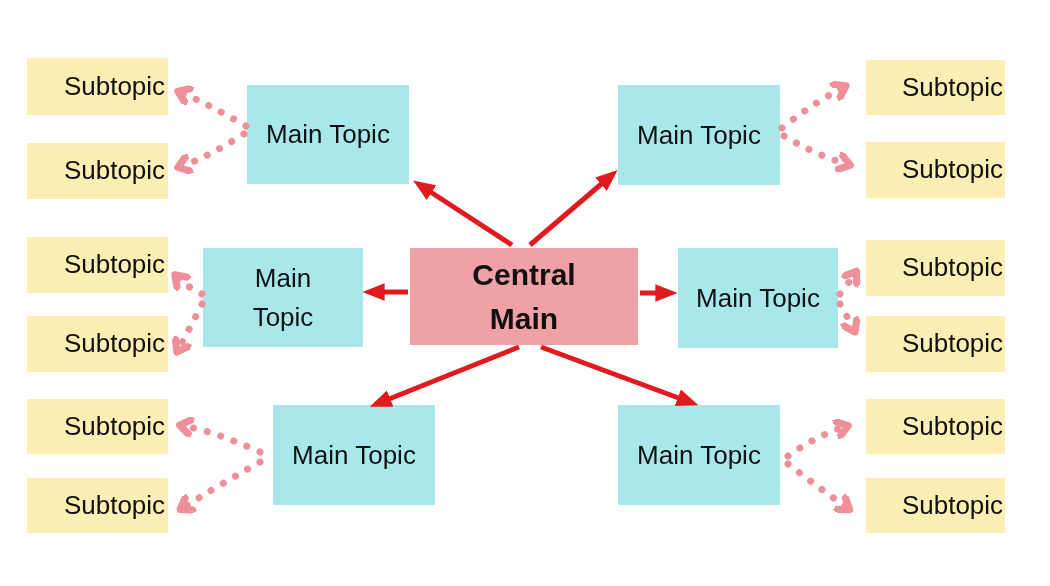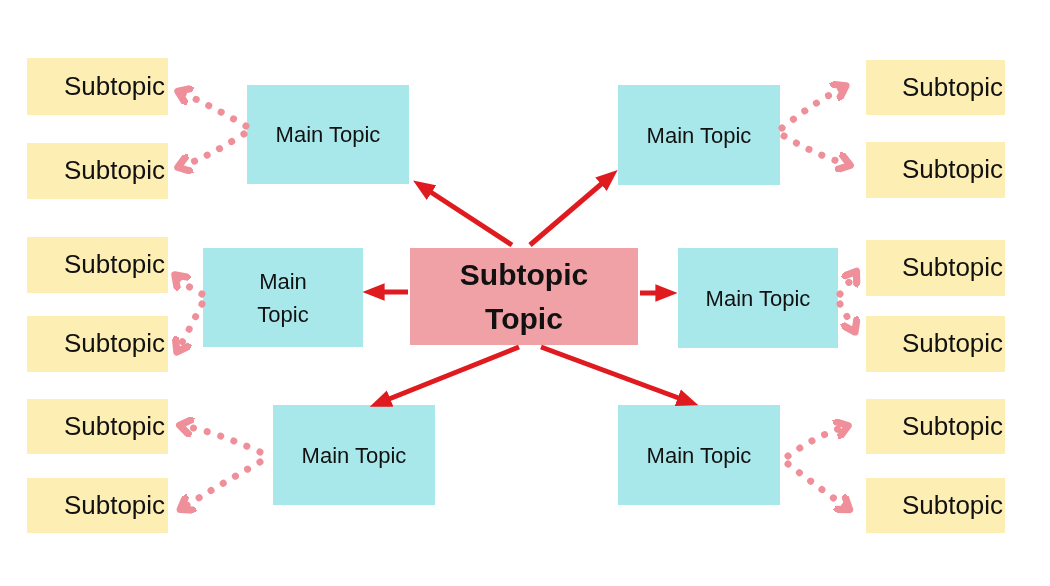--- a/index.html
+++ b/index.html
@@ -25,21 +25,21 @@
     box-sizing: border-box;
   }
   .subtopic {
     background: var(--subtopic-bg, #fdeeb4);
     font-size: 26px;
     line-height: 1.2;
     padding-left: 34px;
   }
   .main-topic {
     background: var(--main-bg, #a9e8ea);
-    font-size: 22px;
+    font-size: 26px;
     line-height: 1.5;
   }
   .main-topic.narrow-pad {
     padding: 0 30px;
   }
   .central-topic {
     background: var(--central-bg, #f0a1a6);
     font-size: 30px;
     font-weight: bold;
     line-height: 1.45;
@@ -92,21 +92,21 @@
   <div class="box subtopic" style="left:866px; top:399px; width:139px; height:55px;">Subtopic</div>
   <div class="box subtopic" style="left:866px; top:478px; width:139px; height:55px;">Subtopic</div>
 
   <div class="box main-topic" style="left:247px; top:85px; width:162px; height:99px;">Main Topic</div>
   <div class="box main-topic" style="left:618px; top:85px; width:162px; height:100px;">Main Topic</div>
   <div class="box main-topic narrow-pad" style="left:203px; top:248px; width:160px; height:99px;">Main Topic</div>
   <div class="box main-topic" style="left:678px; top:248px; width:160px; height:100px;">Main Topic</div>
   <div class="box main-topic" style="left:273px; top:405px; width:162px; height:100px;">Main Topic</div>
   <div class="box main-topic" style="left:618px; top:405px; width:162px; height:100px;">Main Topic</div>
 
-  <div class="box central-topic" style="left:410px; top:248px; width:228px; height:97px;">Subtopic Topic</div>
+  <div class="box central-topic" style="left:410px; top:248px; width:228px; height:97px;">Central Main</div>
 
   <svg class="arrows" viewBox="0 0 1050 586">
     <defs>
       <marker id="red-head" markerUnits="userSpaceOnUse" markerWidth="22" markerHeight="18" viewBox="0 0 20 16" refX="6" refY="8" orient="auto">
         <path d="M0 0 L20 8 L0 16 Z" class="red-head"></path>
       </marker>
       <marker id="pink-head" markerUnits="userSpaceOnUse" markerWidth="18" markerHeight="20" viewBox="0 0 16 18" refX="8" refY="9" orient="auto">
         <path d="M2 2 L12 9 L2 16" class="pink-head"></path>
       </marker>
     </defs>

